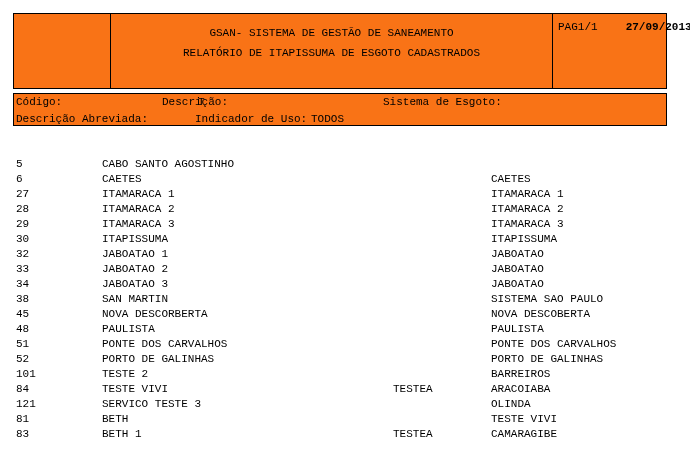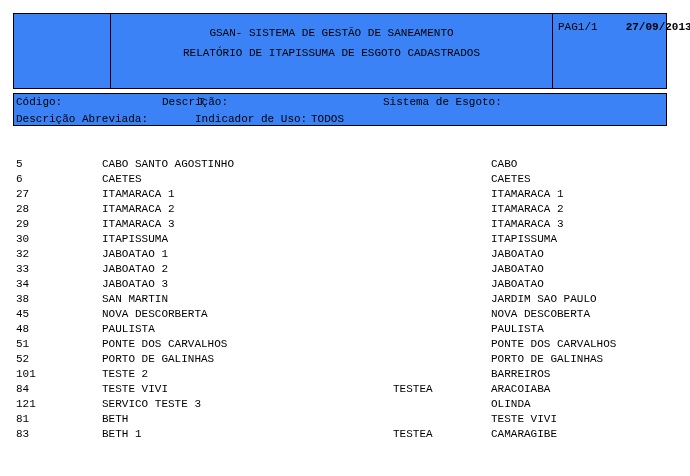--- a/index.html
+++ b/index.html
@@ -1,21 +1,21 @@
 <!DOCTYPE html>
 <html><head>
 <meta charset="utf-8">
 <style>
   html,body { margin:0; padding:0; background:#fff; }
   .page {
     position:relative; width:690px; height:476px; background:#ffffff;
     font-family:"Liberation Mono","DejaVu Sans Mono",monospace;
     font-size:11px; color:#000; overflow:hidden;
   }
-  .box { position:absolute; border:1px solid #000; box-sizing:border-box; background:#3b82f6; }
+  .box { position:absolute; border:1px solid #000; box-sizing:border-box; background:#f97316; }
 
   
   .hdr-box { left:13px; top:13px; width:654px; height:76px; display:flex; }
   .hdr-logo { width:97px; height:100%; border-right:1px solid #000; box-sizing:border-box; }
   .hdr-title { flex:1; text-align:center; padding-top:9px; line-height:20px; }
   .hdr-info { width:114px; height:100%; border-left:1px solid #000; box-sizing:border-box;
               display:flex; padding-top:5px; line-height:16px; }
   .pag-row { display:flex; justify-content:space-between; padding:0 28px 0 5px; }
   .ctr { text-align:center;font-weight:bold; }
   .rcode { margin-top:6px; }
@@ -84,21 +84,20 @@
       <span class="f-indic-v">TODOS</span>
     </div>
   </div>
 
 
   <div class="rows">
   <div class="row">
     <span class="c1">5</span>
     <span class="c2">CABO SANTO AGOSTINHO</span>
     <span class="c3"></span>
-    <span class="c4">CABO</span>
   </div>
 
   <div class="row">
     <span class="c1">6</span>
     <span class="c2">CAETES</span>
     <span class="c3"></span>
     <span class="c4">CAETES</span>
   </div>
 
   <div class="row">
@@ -147,21 +146,21 @@
     <span class="c1">34</span>
     <span class="c2">JABOATAO 3</span>
     <span class="c3"></span>
     <span class="c4">JABOATAO</span>
   </div>
 
   <div class="row">
     <span class="c1">38</span>
     <span class="c2">SAN MARTIN</span>
     <span class="c3"></span>
-    <span class="c4">JARDIM SAO PAULO</span>
+    <span class="c4">SISTEMA SAO PAULO</span>
   </div>
 
   <div class="row">
     <span class="c1">45</span>
     <span class="c2">NOVA DESCORBERTA</span>
     <span class="c3"></span>
     <span class="c4">NOVA DESCOBERTA</span>
   </div>
 
   <div class="row">

